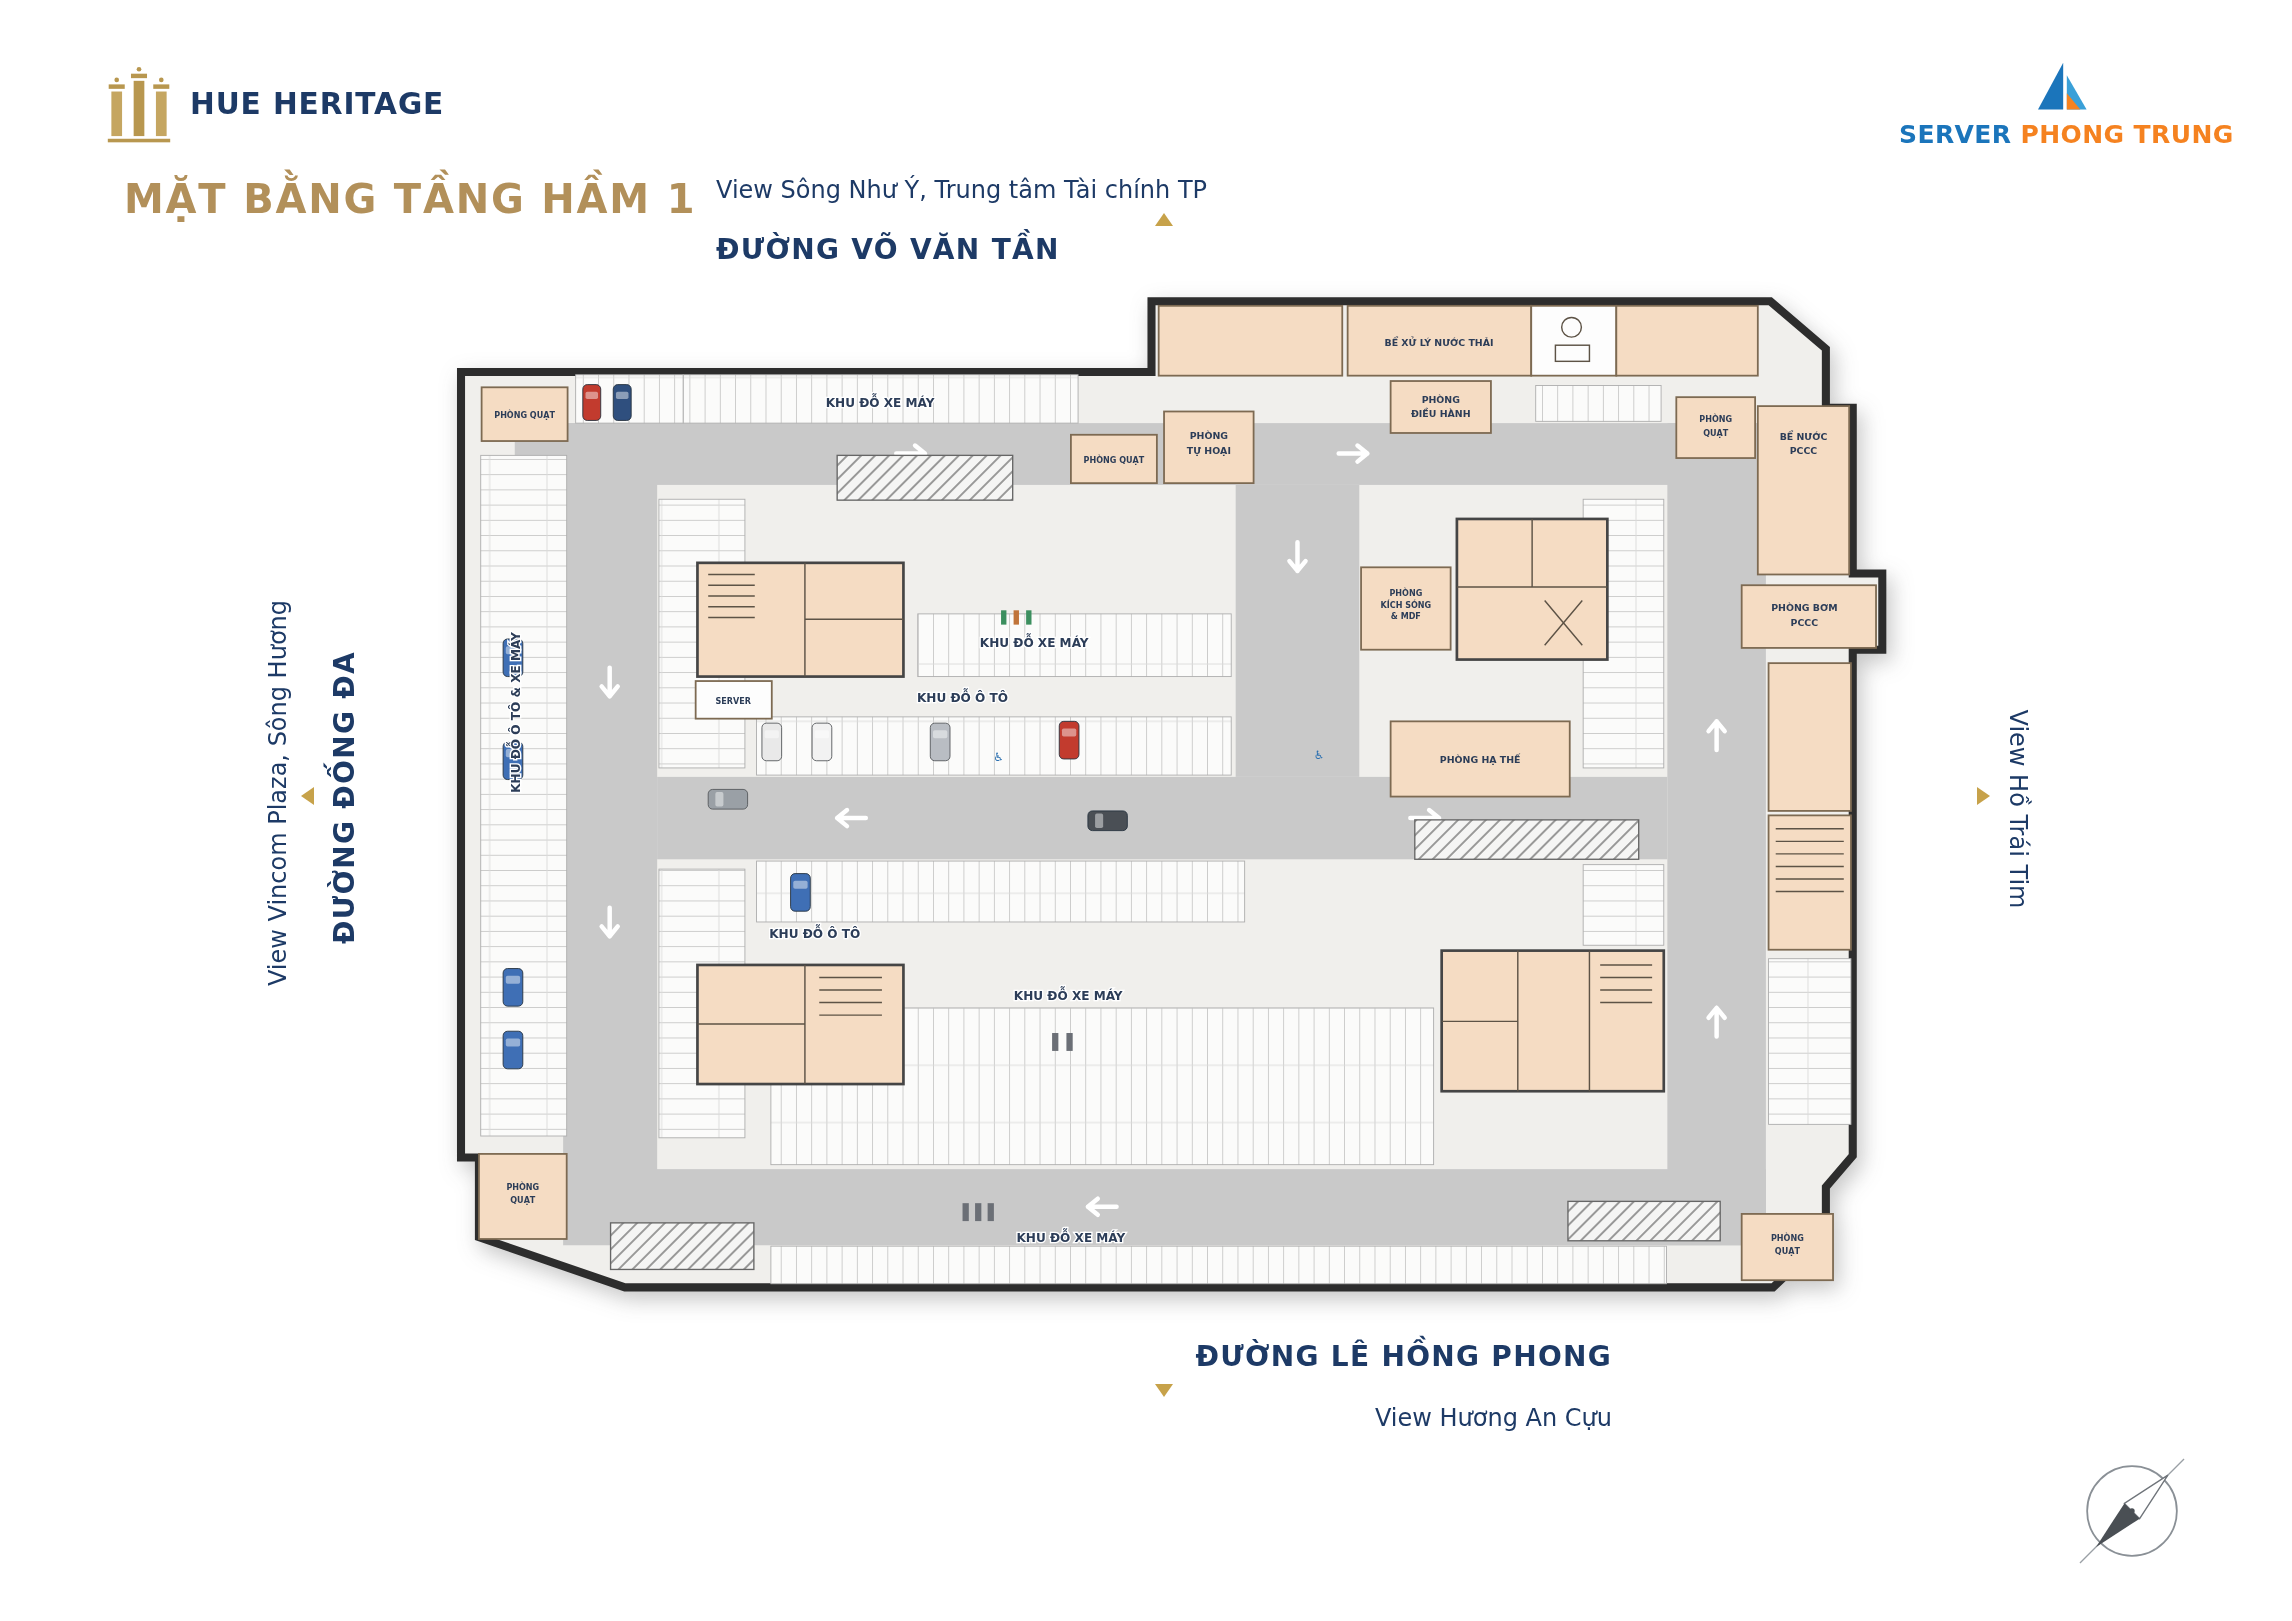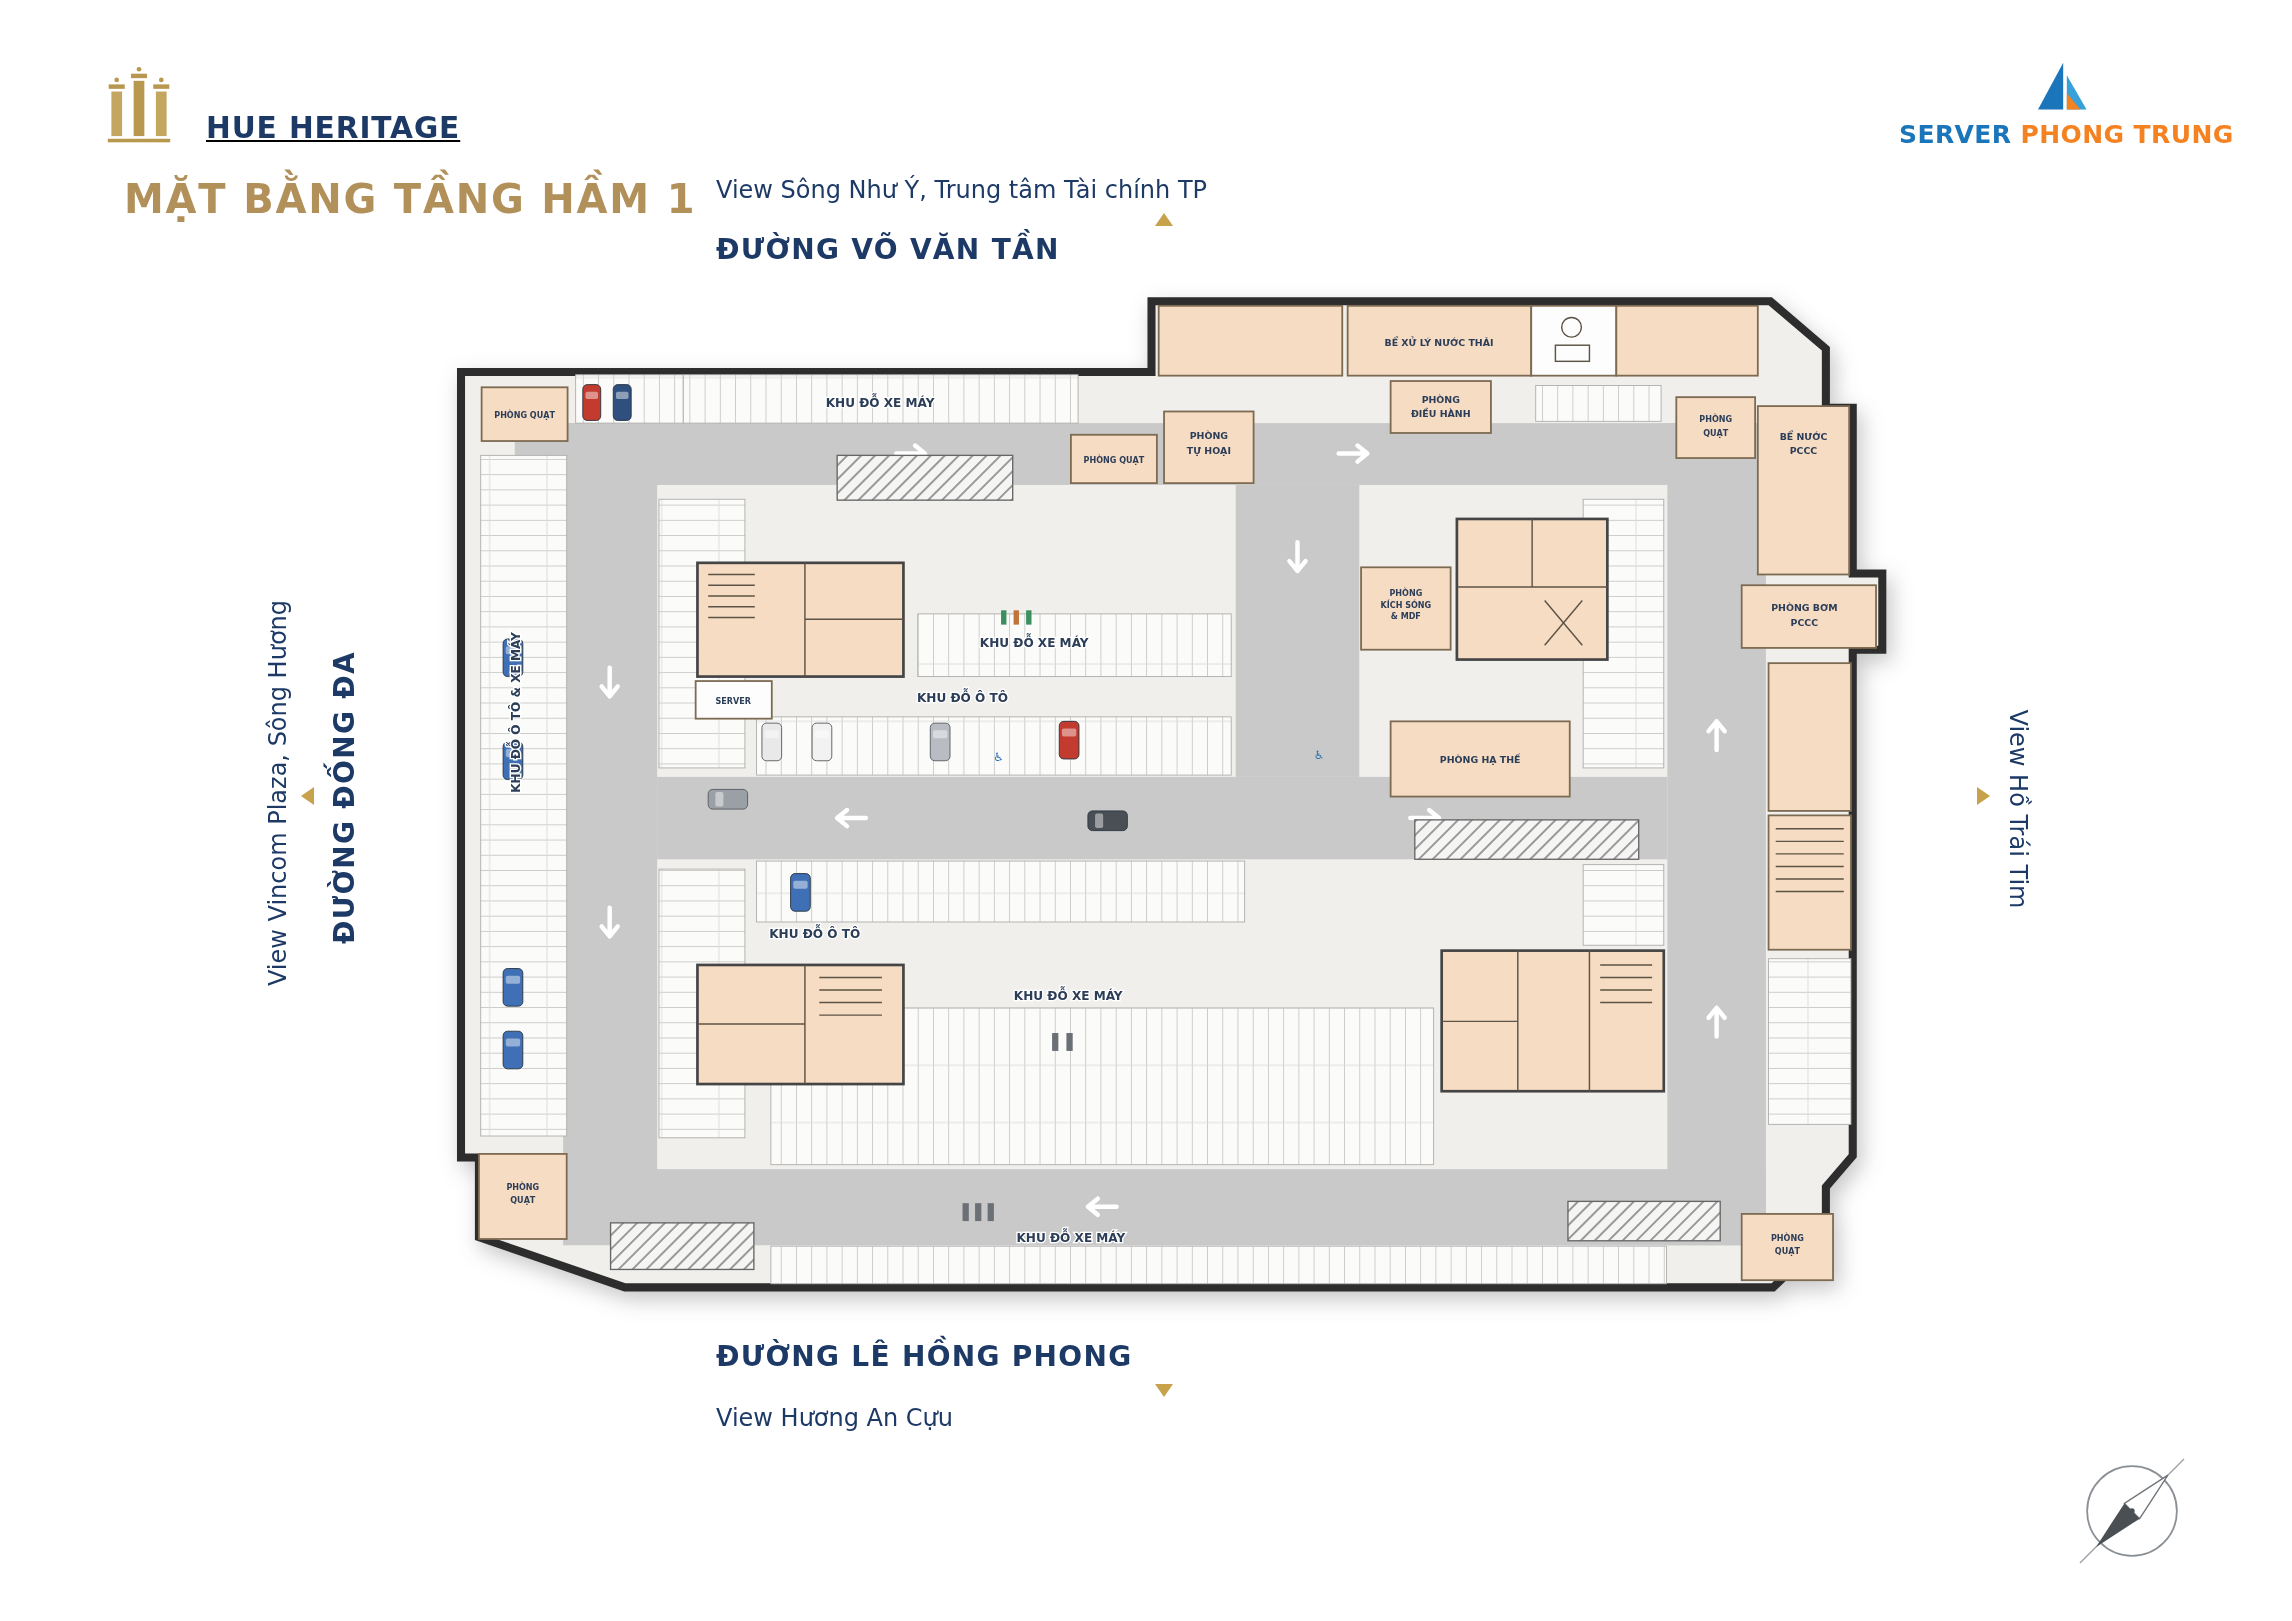--- a/index.html
+++ b/index.html
@@ -5,33 +5,33 @@
   :root{
     --navy:#1d3a66; --gold:#b2905a; --accent-gold:#c7a24a;
     --dev-blue:#1b75bb; --dev-orange:#f58220;
     --room-fill:#f5dcc3; --road:#c9c9c9;
   }
   html,body{margin:0;padding:0;background:#fff;}
   .page{position:relative;width:2293px;height:1621px;background:#fff;overflow:hidden;
         font-family:"DejaVu Sans",sans-serif;}
 
   
-  .brand{position:absolute;left:106px;top:63px;display:flex;align-items:flex-end;gap:34px;text-decoration:underline;}
+  .brand{position:absolute;left:106px;top:63px;display:flex;align-items:center;gap:18px;}
   .brand-name{color:var(--navy);font-size:29.6px;font-weight:bold;letter-spacing:0.9px;}
   .page-title{position:absolute;left:124px;top:176px;margin:0;color:var(--gold);
               font-size:40px;font-weight:bold;letter-spacing:1.8px;}
   .dev-logo{position:absolute;left:1899px;top:59px;width:322px;text-align:center;}
   .dev-name{margin-top:5.4px;font-size:25px;font-weight:bold;letter-spacing:0.4px;white-space:nowrap;}
   .dev-blue{color:var(--dev-blue);} .dev-orange{color:var(--dev-orange);}
 
   
   .view-text{color:var(--navy);font-size:24px;}
   .street-name{color:var(--navy);font-size:28px;font-weight:bold;letter-spacing:1.3px;}
   .top-dir{position:absolute;left:716px;top:176px;width:896px;text-align:left;}
-  .bottom-dir{position:absolute;left:716px;top:1340px;width:896px;text-align:left;}
+  .bottom-dir{position:absolute;left:716px;top:1340px;width:896px;text-align:right;}
   .rot{position:absolute;text-align:center;white-space:nowrap;}
   .tri{width:0;height:0;}
   .tri-up{border-left:9.9px solid transparent;border-right:9.9px solid transparent;
           border-bottom:13.4px solid var(--accent-gold);margin:9px auto 7.2px auto;}
   .tri-down{border-left:9.9px solid transparent;border-right:9.9px solid transparent;
           border-top:13.4px solid var(--accent-gold);margin:10.7px auto 7.2px auto;}
   .tri-left{position:absolute;border-top:9.9px solid transparent;border-bottom:9.9px solid transparent;
           border-right:13.4px solid var(--accent-gold);}
   .tri-right{position:absolute;border-top:9.9px solid transparent;border-bottom:9.9px solid transparent;
           border-left:13.4px solid var(--accent-gold);}

